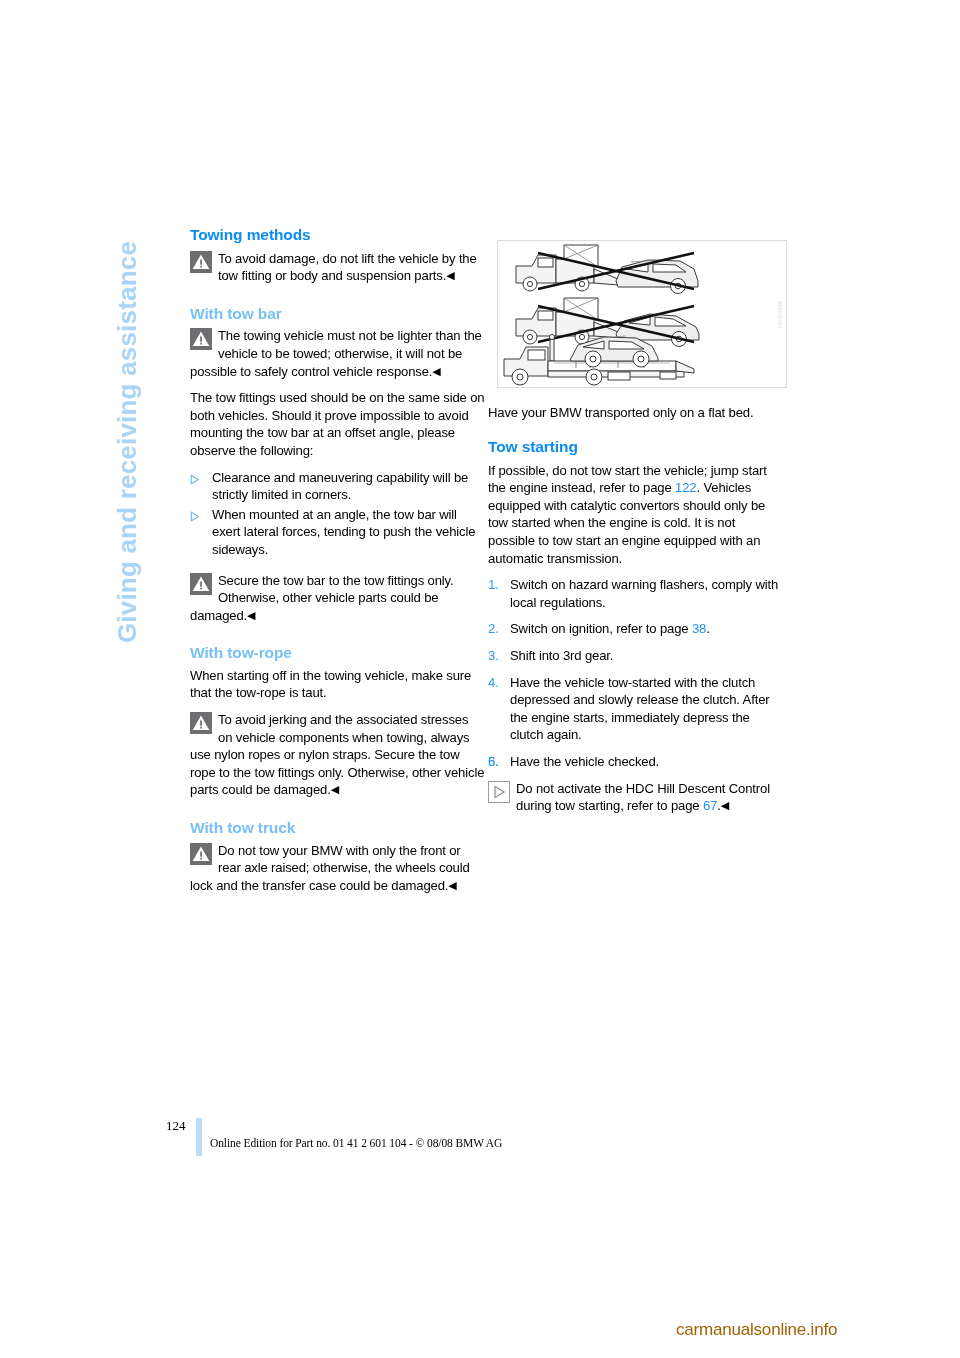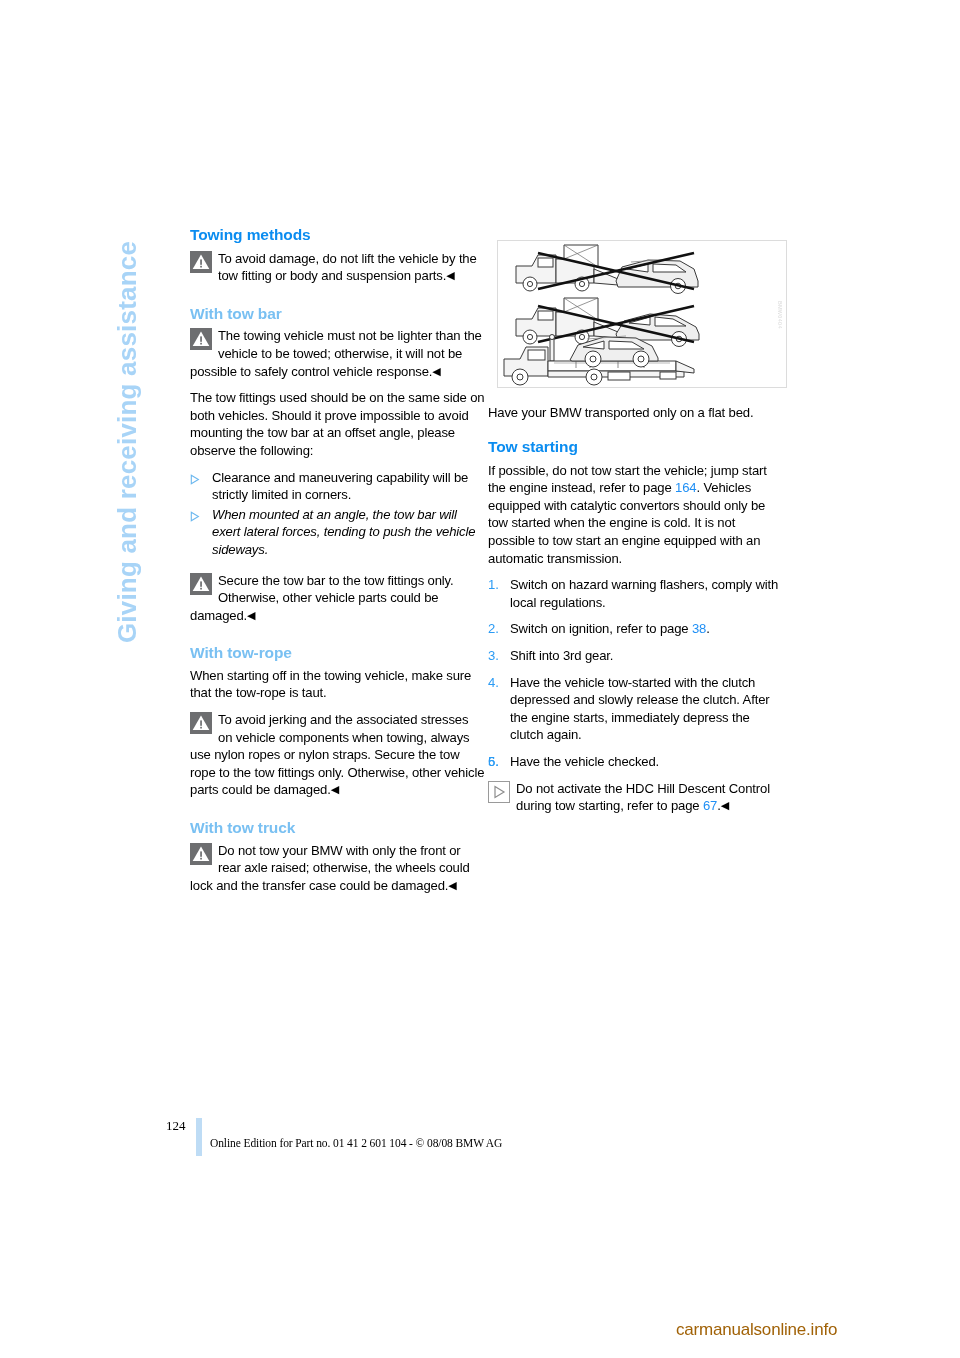--- a/index.html
+++ b/index.html
@@ -133,21 +133,21 @@
     padding: 0;
   }
   ul.tri li {
     position: relative;
     padding-left: 22px;
     margin-bottom: 2px;
     font-size: 13.1px;
     line-height: 17.6px;
     letter-spacing: -0.15px;
   }
-  ul.tri li:last-child { margin-bottom: 13px; font-style: italic; }
+  ul.tri li:last-child { margin-bottom: 13px; }
   ul.tri li .mark {
     position: absolute;
     left: 0;
     top: 3px;
     width: 10px;
     height: 11px;
   }
 
   
   ol.num {
@@ -478,21 +478,21 @@
       <span>BMW0404</span>
     </div>
   </div>
 
   <div id="figcaption">Have your BMW transported only on a flat bed.</div>
 
   <div class="column" id="col-right" style="top:438px;">
 
     <h1 class="h-main">Tow starting</h1>
 
-    <p class="body"><span>If possible, do not tow start the vehicle; jump start the engine instead, refer to page </span><span class="pref">164</span><span>. Vehicles equipped with catalytic convertors should only be tow started when the engine is cold. It is not possible to tow start an engine equipped with an automatic transmission.</span></p>
+    <p class="body"><span>If possible, do not tow start the vehicle; jump start the engine instead, refer to page </span><span class="pref">122</span><span>. Vehicles equipped with catalytic convertors should only be tow started when the engine is cold. It is not possible to tow start an engine equipped with an automatic transmission.</span></p>
 
     <ol class="num">
       <li>
         <span class="n">1.</span>
         <span>Switch on hazard warning flashers, comply with local regulations.</span>
       </li>
       <li>
         <span class="n">2.</span>
         <span>Switch on ignition, refer to page </span><span class="pref">38</span><span>.</span>
       </li>

